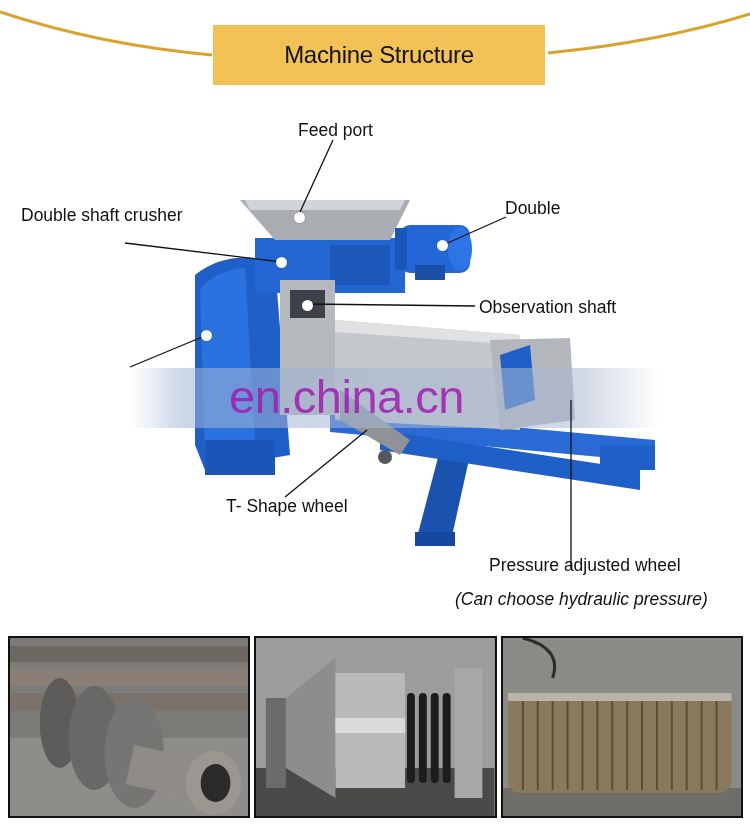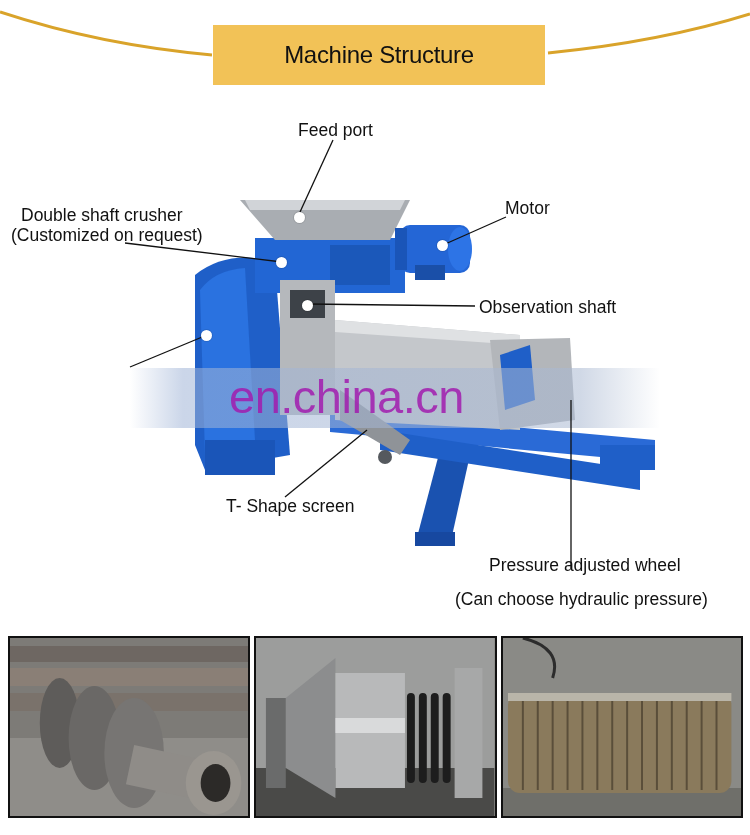--- a/index.html
+++ b/index.html
@@ -98,26 +98,25 @@
   </svg>
 
   <div class="dot" style="left:294px;top:117px;"></div>
   <div class="dot" style="left:276px;top:162px;"></div>
   <div class="dot" style="left:437px;top:145px;"></div>
   <div class="dot" style="left:302px;top:205px;"></div>
   <div class="dot" style="left:201px;top:235px;"></div>
 
   <div class="label" style="left:298px;top:25px;">Feed port</div>
   <div class="label" style="left:21px;top:110px;">Double shaft crusher</div>
-  <div class="label" style="left:11px;top:130px;">(Customized on request)</div>
-  <div class="label" style="left:505px;top:103px;">Motor</div>
+  <div class="label" style="left:505px;top:103px;">Double</div>
   <div class="label" style="left:479px;top:202px;">Observation shaft</div>
-  <div class="label" style="left:226px;top:401px;">T- Shape screen</div>
+  <div class="label" style="left:226px;top:401px;">T- Shape wheel</div>
   <div class="label" style="left:489px;top:460px;">Pressure adjusted wheel</div>
-  <div class="label" style="left:455px;top:494px;">(Can choose hydraulic pressure)</div>
+  <div class="label" style="left:455px;top:494px;font-style:italic;">(Can choose hydraulic pressure)</div>
 </div>
 
 <div class="photos">
   <div class="photo">
     <svg viewBox="0 0 240 178" preserveAspectRatio="none">
       <rect width="240" height="178" fill="#7d7b77"></rect>
       <rect x="0" y="8" width="240" height="16" fill="#6e6762"></rect>
       <rect x="0" y="30" width="240" height="18" fill="#8a7f76"></rect>
       <rect x="0" y="55" width="240" height="18" fill="#7a726b"></rect>
       <rect x="0" y="100" width="240" height="78" fill="#8f8d89"></rect>

